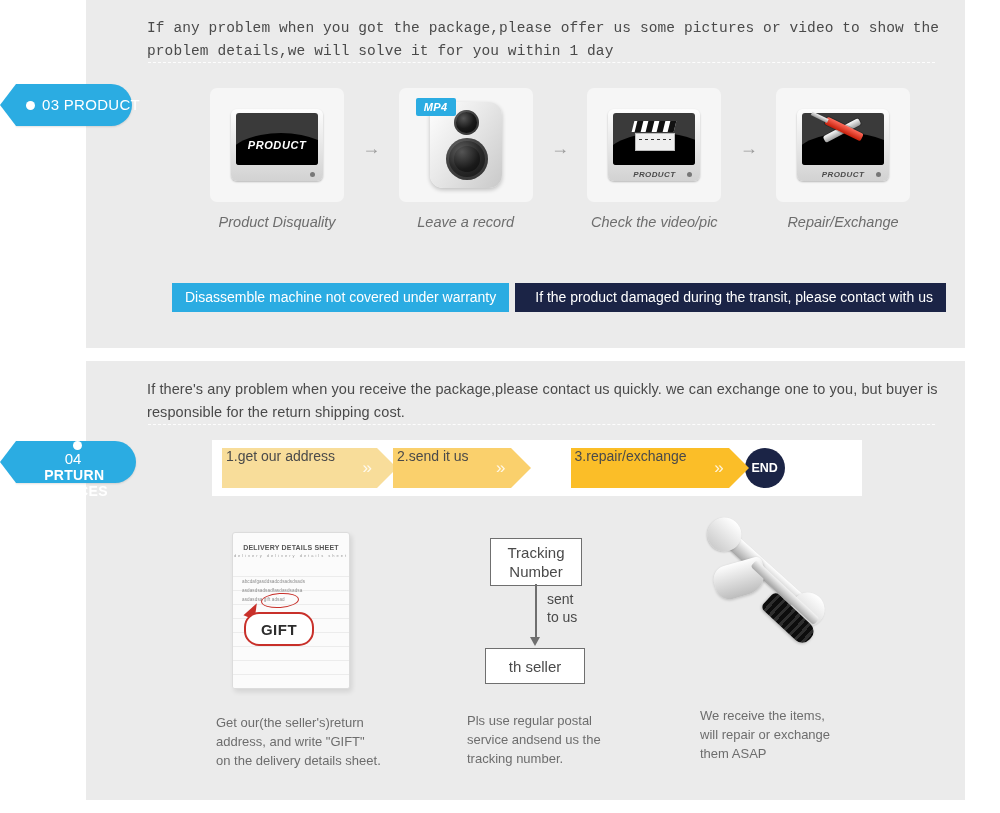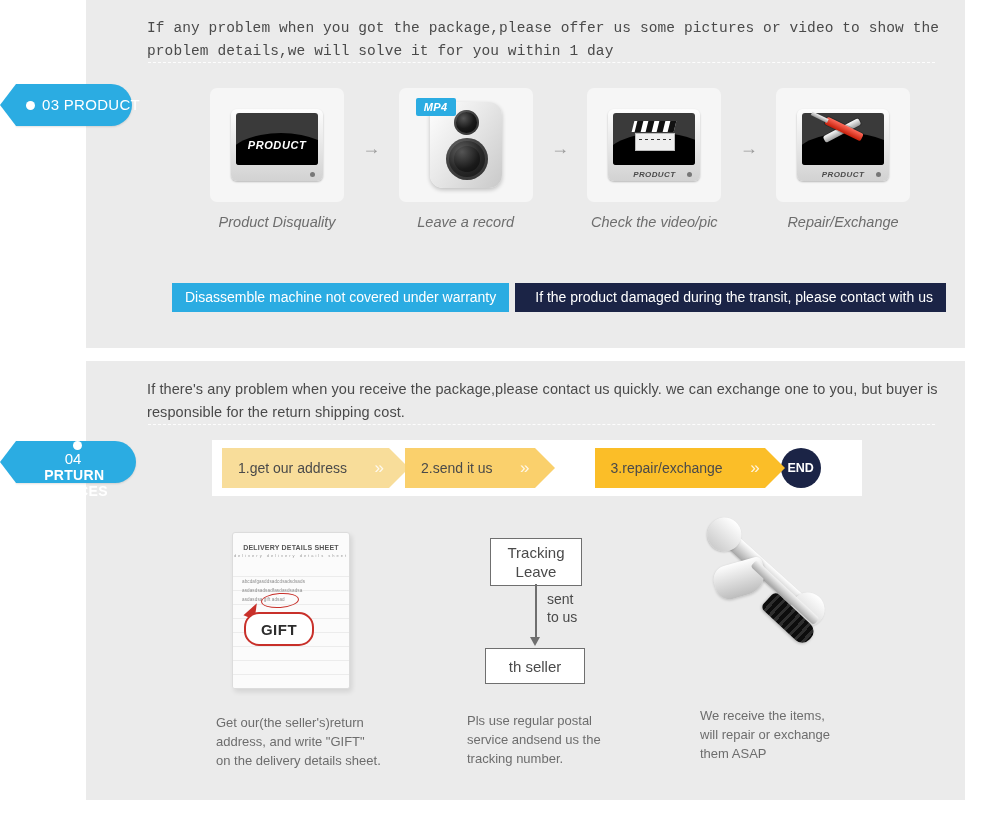--- a/index.html
+++ b/index.html
@@ -164,22 +164,22 @@
   .tip-bar.blue{background:#2bace2;}
   .tip-bar.navy{background:#1b2446;padding-left:20px;}
 
   
   #flow-strip{
     position:absolute;left:212px;top:440px;width:650px;height:56px;
     background:#ffffff;display:flex;align-items:center;padding:0 10px;
     box-sizing:border-box;
   }
   .chev{
-    position:relative;height:40px;display:flex;align-items:center;
-    color:#4a4a4a;font-size:14px;padding-left:16px;padding-right:42px;
+    position:relative;height:40px;display:flex;align-items:flex-start;
+    color:#4a4a4a;font-size:14px;padding-left:4px;padding-right:42px;
     white-space:nowrap;margin-right:16px;
   }
   .chev:after{
     content:"";position:absolute;right:-20px;top:0;width:0;height:0;
     border-top:20px solid transparent;border-bottom:20px solid transparent;
   }
   .chev .dblarrow{
     position:absolute;right:8px;top:50%;transform:translateY(-50%);
     font-size:17px;color:rgba(255,255,255,.85);letter-spacing:-3px;
   }
@@ -444,21 +444,21 @@
       </div>
       <div class="gift-tail"></div>
       <div class="gift-bubble">GIFT</div>
       <div class="bcap" id="bcap1">Get our(the seller's)return
 address, and write "GIFT"
 on the delivery details sheet.</div>
     </div>
 
     <div class="bcol" id="bcol2">
       <div class="tbox" id="tbox-top">Tracking
-Leave</div>
+Number</div>
       <div id="t-line"></div>
       <div id="t-head"></div>
       <div id="t-label">sent
 to us</div>
       <div class="tbox" id="tbox-bottom">th seller</div>
       <div class="bcap" id="bcap2">Pls use regular postal
 service andsend us the
  tracking number.</div>
     </div>
 

